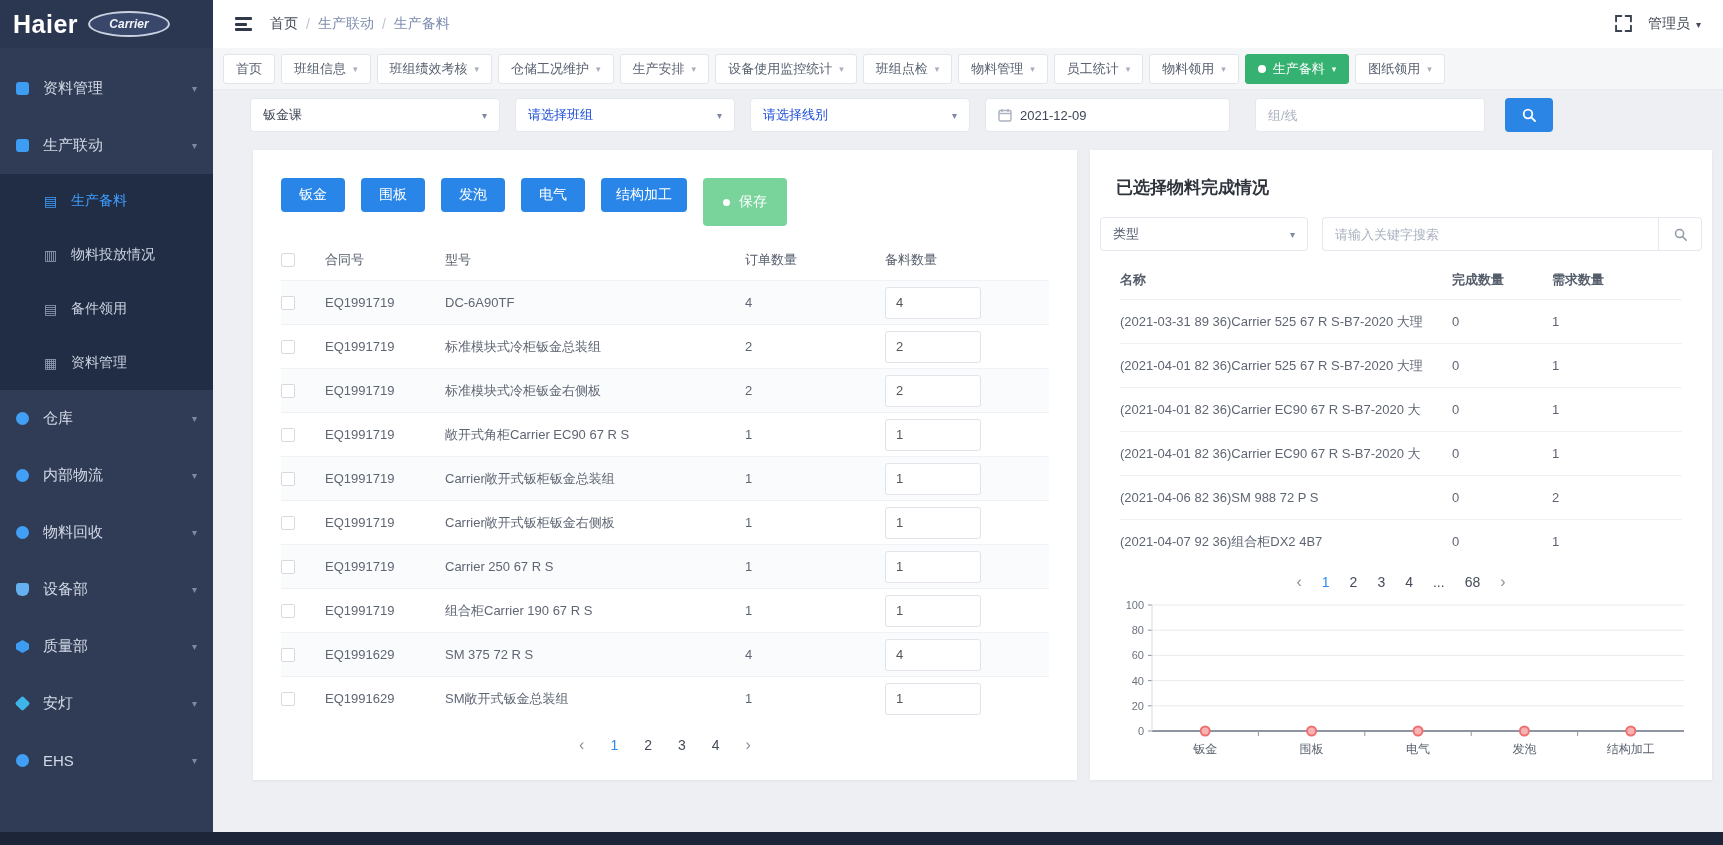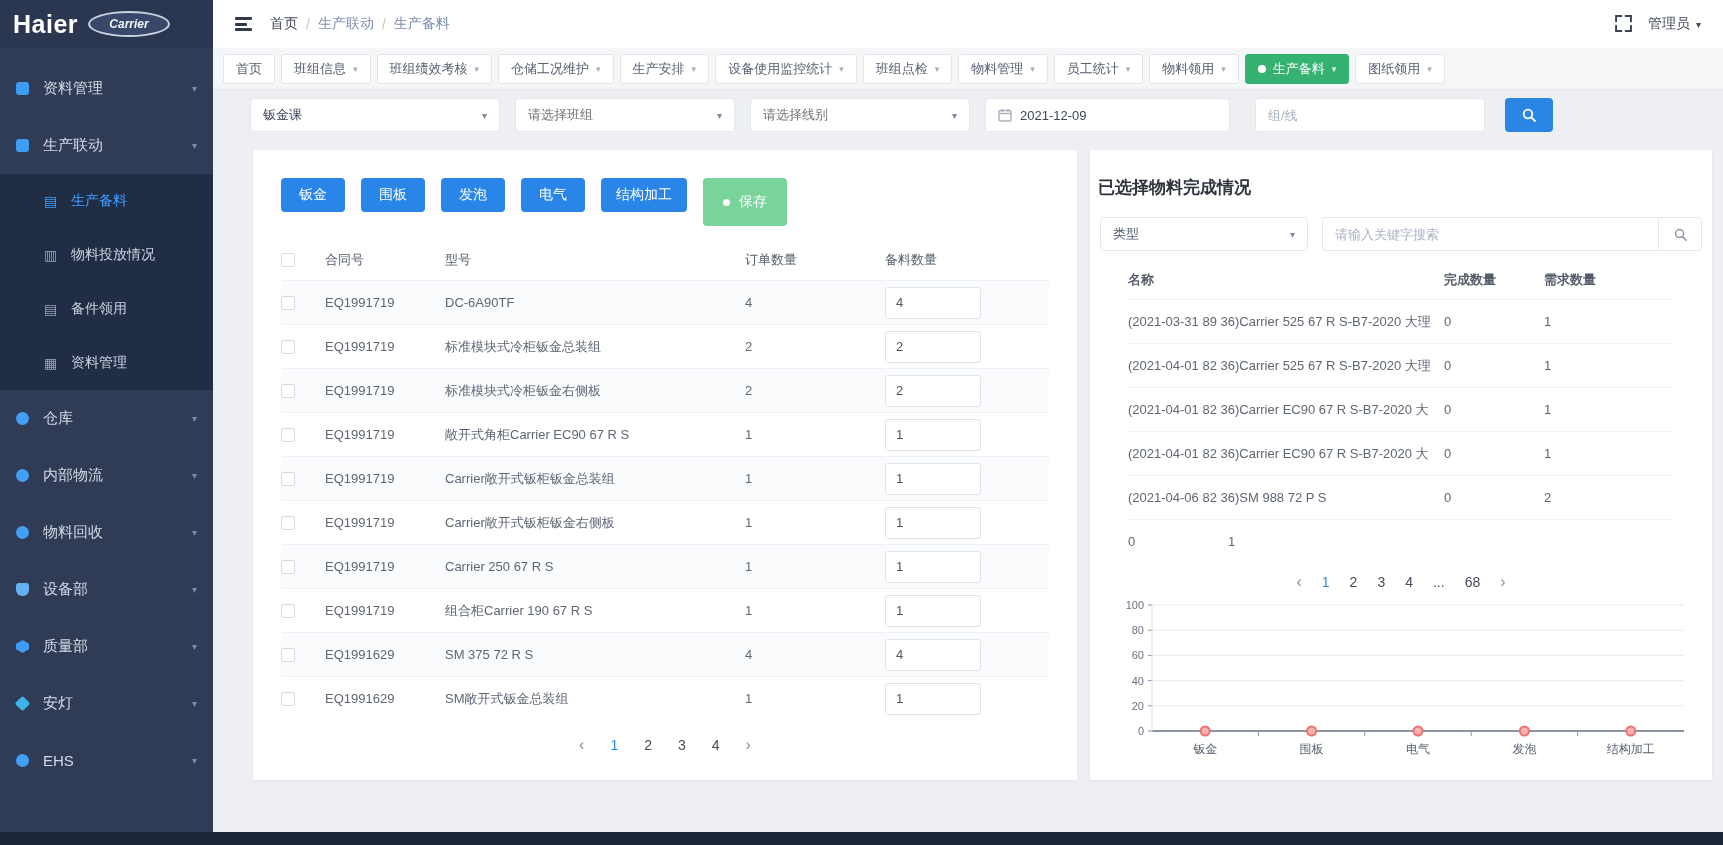--- a/index.html
+++ b/index.html
@@ -49,21 +49,21 @@
     padding:0 12px;font-size:13px;color:#57606f;cursor:pointer;white-space:nowrap}
   .tab .dot{width:8px;height:8px;border-radius:50%;background:#fff}
   .tab .tcaret{font-size:9px;color:#a6adbb}
   .tab.active{background:#35b272;border-color:#35b272;color:#fff}
   .tab.active .tcaret{color:#eafff3}
 
   
   .filters{position:absolute;left:213px;top:90px;right:1px;height:50px}
   .f-box{position:absolute;top:8px;height:34px;background:#fff;border:1px solid #e4e7ed;border-radius:4px;
     display:flex;align-items:center;padding:0 12px;font-size:13px;gap:8px}
-  .f-box .ph{color:#737373;flex:1}
+  .f-box .ph{color:#1d4ed8;flex:1}
   .f-box .val{color:#3f4656;flex:1}
   .f-box .caret{margin-left:auto}
   .f-sel1{left:37px;width:250px}
   .f-sel2{left:302px;width:220px}
   .f-sel3{left:537px;width:220px}
   .f-date{left:772px;width:245px}
   .f-key{left:1042px;width:230px;padding:0}
   .f-key input{border:none;outline:none;width:100%;height:100%;padding:0 12px;font-size:13px;border-radius:4px;color:#3f4656}
   .f-key input::placeholder{color:#aab2c0}
   .search-btn{position:absolute;top:8px;left:1292px;width:48px;height:34px;background:#2b85e4;border:none;border-radius:4px;
@@ -91,28 +91,28 @@
   .c-prep{flex:1}
   .cb{width:14px;height:14px;border:1px solid #d6dae2;border-radius:2px;background:#fff;display:inline-block;cursor:pointer}
   .qty-input{width:96px;height:32px;border:1px solid #e0e3e9;border-radius:3px;padding:0 10px;font-size:13px;color:#555;outline:none}
 
   .pager{display:flex;justify-content:center;align-items:center;gap:26px;margin-top:16px;font-size:14px;color:#454c59}
   .pager .nav{color:#8a919e;cursor:pointer;font-size:16px}
   .pg{cursor:pointer}
   .pg.active{color:#2d8cf0}
 
   
-  .rp-title{padding:26px 8px 0;font-size:17px;font-weight:bold;color:#2e333c}
+  .rp-title{padding:26px 26px 0;font-size:17px;font-weight:bold;color:#2e333c}
   .rp-filter{display:flex;padding:18px 10px 0;gap:14px}
   .rp-select{width:208px;height:34px;border:1px solid #e4e7ed;border-radius:4px;display:flex;align-items:center;padding:0 12px;font-size:13px;background:#fff}
   .rp-search{flex:1;display:flex;height:34px}
   .rp-search input{flex:1;border:1px solid #e4e7ed;border-right:none;border-radius:4px 0 0 4px;padding:0 12px;font-size:13px;outline:none;color:#3f4656;min-width:0}
   .rp-search input::placeholder{color:#aab2c0}
   .rp-search .append{width:44px;border:1px solid #e4e7ed;border-radius:0 4px 4px 0;background:#fff;display:flex;align-items:center;justify-content:center;cursor:pointer}
-  .rp-table{margin:10px 38px 0;font-size:13px}
+  .rp-table{margin:10px 30px 0;font-size:13px}
   .rp-head{display:flex;align-items:center;height:38px;color:#555d6b;font-weight:bold}
   .rp-row{display:flex;align-items:center;height:44px;border-top:1px solid #f0f1f4;color:#5f6673}
   .r-name{flex:1;white-space:nowrap;overflow:hidden}
   .r-done{width:100px}
   .r-need{width:130px}
   .rp-pager{margin-top:10px;gap:20px}
   .chart-wrap{padding:4px 10px 0 12px}
 
   .bottom-strip{position:absolute;left:0;bottom:0;width:100%;height:13px;background:#1c2638;z-index:3}
 </style>
@@ -556,20 +556,21 @@
           <span class="r-need">1</span>
         </div>
 
         <div class="rp-row">
           <span class="r-name">(2021-04-06 82 36)SM 988 72 P S</span>
           <span class="r-done">0</span>
           <span class="r-need">2</span>
         </div>
 
         <div class="rp-row">
+          <span class="r-name">(2021-04-07 92 36)组合柜DX2 4B7</span>
           <span class="r-done">0</span>
           <span class="r-need">1</span>
         </div>
       </div>
   </div>
 
   <div class="pager rp-pager">
     <span class="nav">‹</span>
     <span style="display:flex;gap:20px">
 

